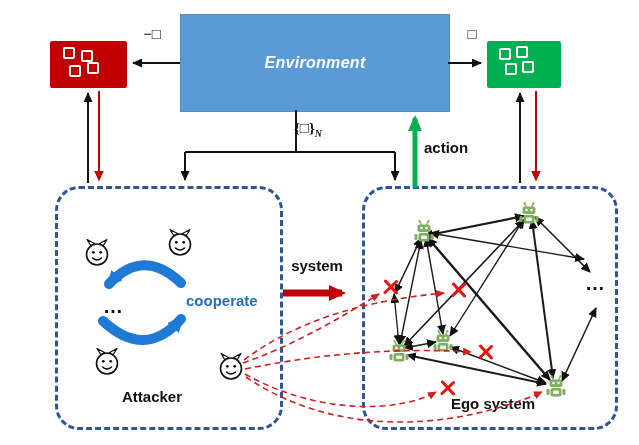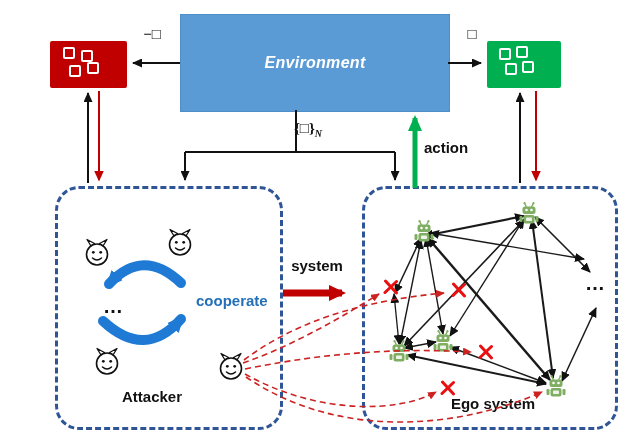--- a/index.html
+++ b/index.html
@@ -55,21 +55,21 @@
     <span>{□}</span><sub>N</sub>
   </div>
 
   <div class="abs lbl" style="left:424px;top:139px;">action</div>
 
   <div class="abs lbl" style="left:289px;top:257px;width:56px;text-align:center;">system</div>
 
   <div class="abs dash-box attacker-box"></div>
   <div class="abs dash-box ego-box"></div>
 
-  <div class="abs coop" style="left:196px;top:292px;">cooperate</div>
+  <div class="abs coop" style="left:186px;top:292px;">cooperate</div>
   <div class="abs dots" style="left:103px;top:295px;">…</div>
   <div class="abs lbl" style="left:92px;top:388px;width:120px;text-align:center;">Attacker</div>
 
   <div class="abs dots" style="left:585px;top:272px;">…</div>
   <div class="abs lbl" style="left:428px;top:395px;width:130px;text-align:center;">Ego system</div>
 
   <svg class="overlay" viewBox="0 0 639 445" xmlns="http://www.w3.org/2000/svg">
     <defs>
       <marker id="mA" markerUnits="userSpaceOnUse" markerWidth="10" markerHeight="9" refX="9" refY="4.5" orient="auto-start-reverse">
         <path d="M0,0 L10,4.5 L0,9 Z" fill="#111"></path>

